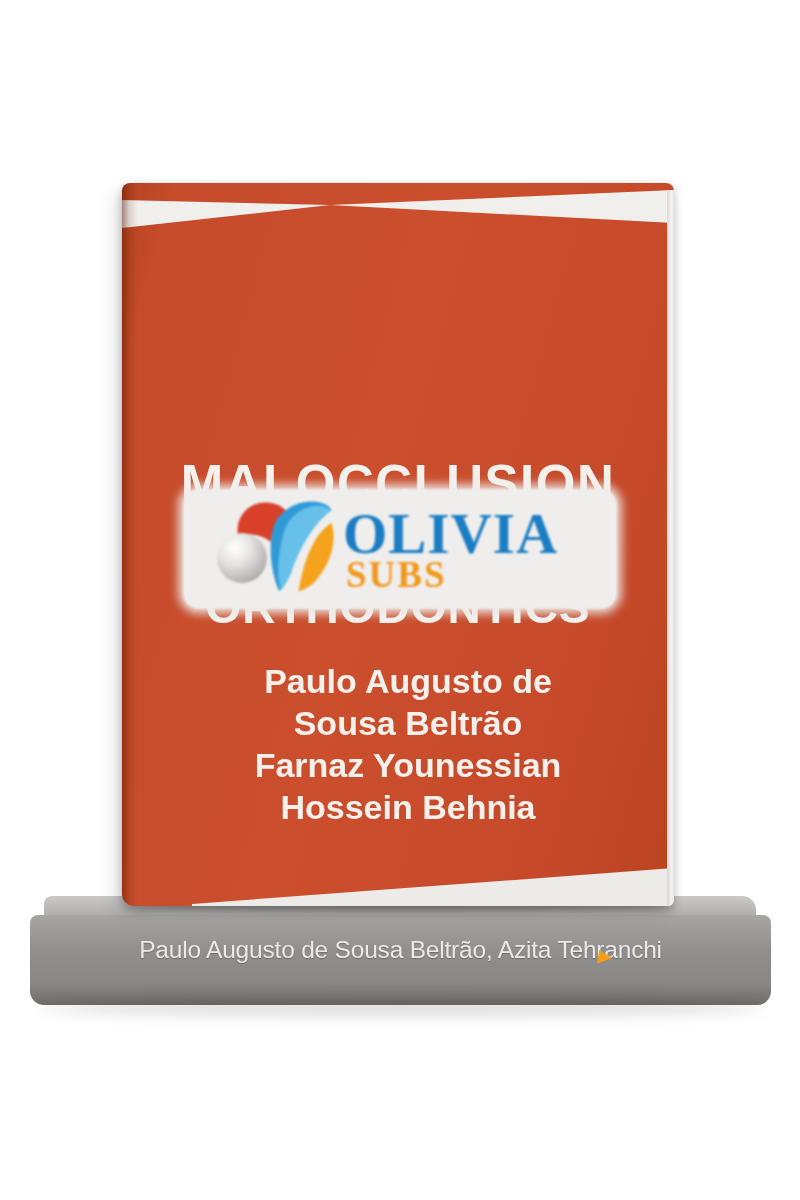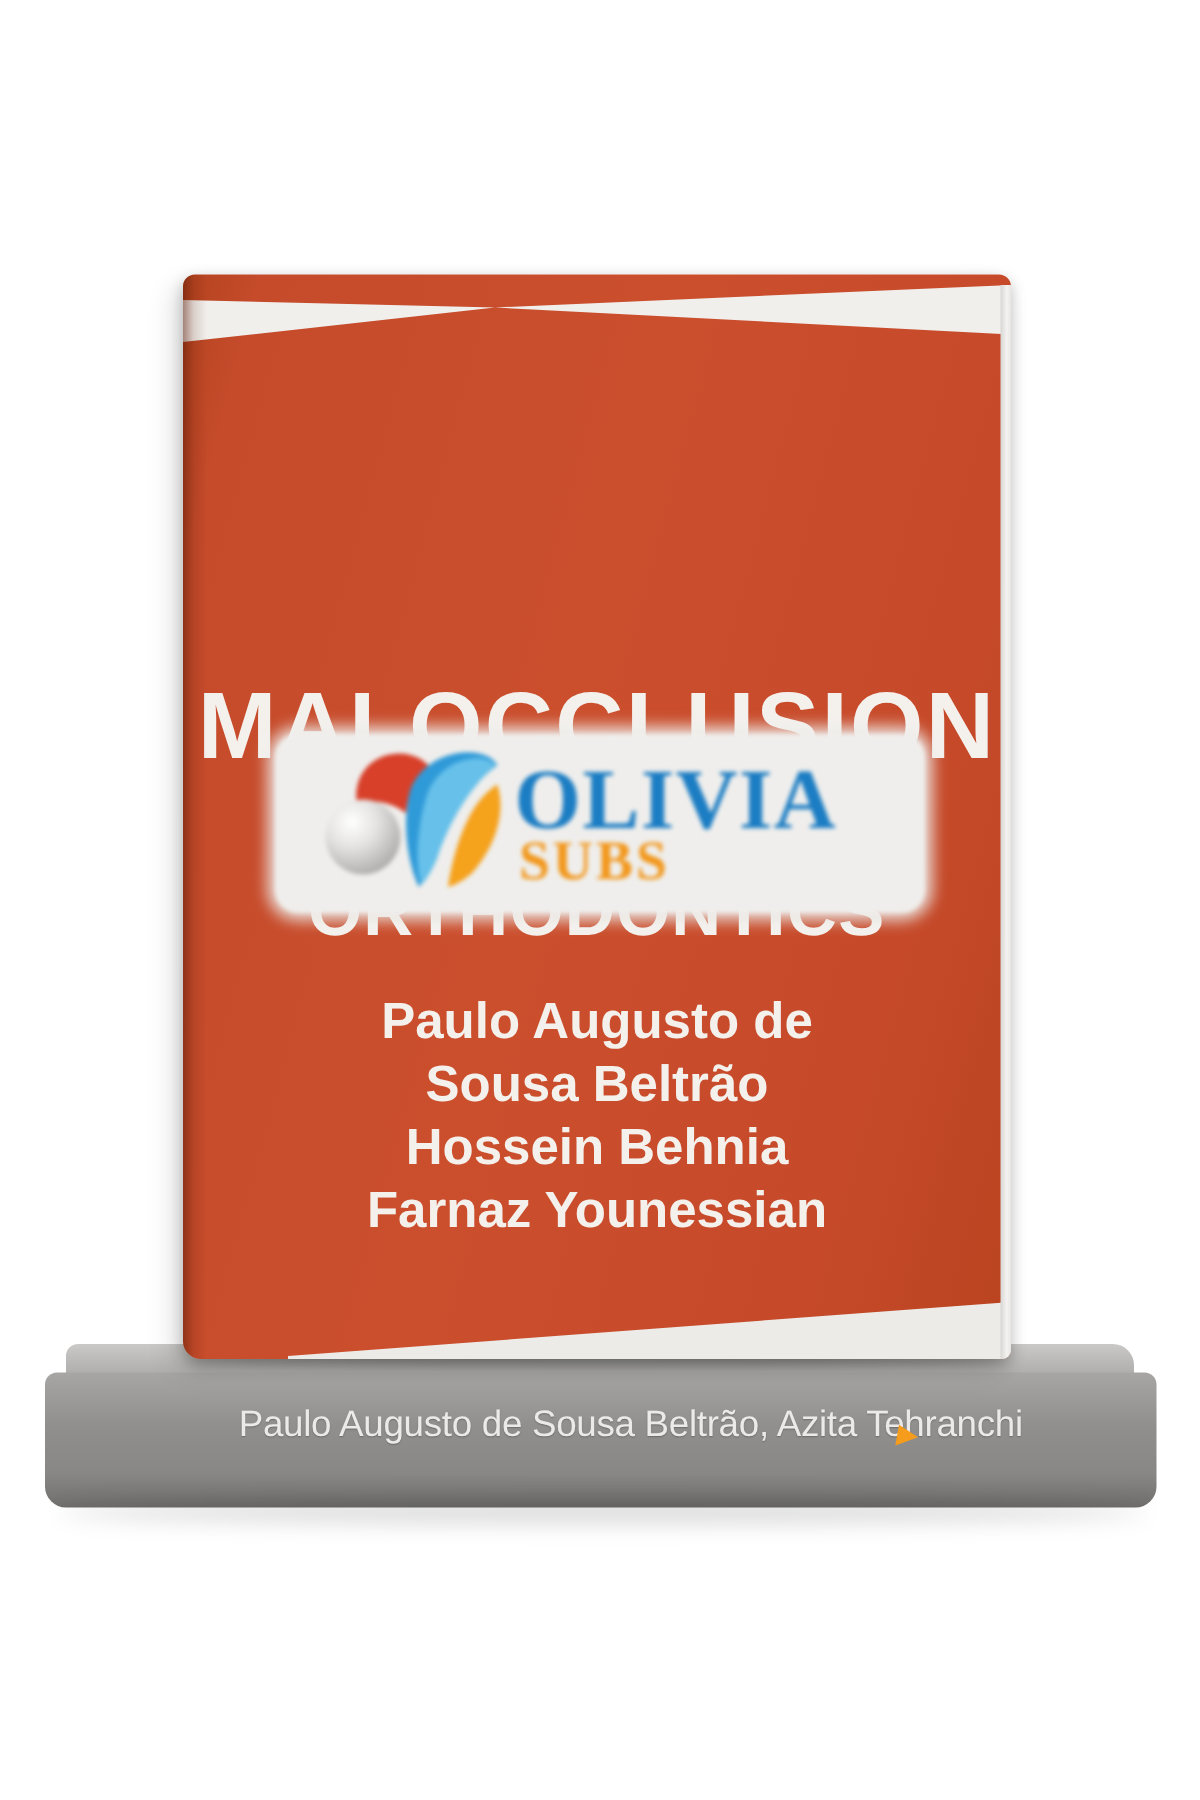--- a/index.html
+++ b/index.html
@@ -24,21 +24,21 @@
     background:linear-gradient(180deg,#a7a6a4 0%,#908f8d 40%,#888785 75%,#6f6e6c 100%);
     border-radius:8px 8px 14px 14px;
   }
   .floor-shadow{
     position:absolute;left:40px;top:1000px;width:724px;height:16px;
     background:rgba(0,0,0,.14);filter:blur(7px);border-radius:50%;
   }
   .base-text{
     position:absolute;left:30px;top:933px;width:741px;text-align:center;
     color:var(--base-text,#eceae8);font-size:24.5px;line-height:34px;
-    text-shadow:0 1px 1px rgba(0,0,0,.25);letter-spacing:-0.2px;padding-left:20px;
+    text-shadow:0 1px 1px rgba(0,0,0,.25);letter-spacing:-0.2px;
   }
   .base-arrow{
     position:absolute;left:598px;top:951px;width:0;height:0;
     border-top:6px solid transparent;border-bottom:8px solid transparent;
     border-left:14px solid var(--arrow-orange,#f59c1c);
     transform:rotate(10deg);
   }
 
   
   .book{
@@ -56,32 +56,32 @@
     position:absolute;right:0;top:7px;bottom:0;width:7px;
     background:linear-gradient(90deg,#d8d6d3,#f4f3f1 60%,#e7e6e3);
     z-index:6;
   }
   .top-design,.bottom-design{position:absolute;left:0;width:552px;z-index:2;}
   .top-design{top:0;height:52px;}
   .bottom-design{bottom:0;height:54px;}
 
   .cover-title{
     position:absolute;top:273px;left:0;width:100%;text-align:center;z-index:3;
-    color:var(--cover-white,#f4f1ed);font-weight:bold;font-size:63px;line-height:56px;
+    color:var(--cover-white,#f4f1ed);font-weight:bold;font-size:51px;line-height:56px;
     letter-spacing:1.5px;
   }
   .cover-subtitle{
     position:absolute;top:349px;left:0;width:100%;text-align:center;z-index:3;
     color:var(--cover-white,#f4f1ed);font-weight:bold;font-size:46px;line-height:50px;
     letter-spacing:1px;
   }
   .cover-subtitle span{display:block;}
   .cover-authors{
     position:absolute;top:477px;left:0;width:100%;text-align:center;z-index:3;
-    color:var(--cover-white,#f4f1ed);font-weight:bold;font-size:34px;line-height:42px;
+    color:var(--cover-white,#f4f1ed);font-weight:bold;font-size:34px;line-height:42px;padding-left:10px;
   }
 
   
   .pub-band{
     position:absolute;left:61px;top:306px;width:434px;height:120px;z-index:4;
     background:var(--band-white,#efeeec);border-radius:16px;
     box-shadow:0 0 9px 5px rgba(238,237,235,.85),0 2px 6px rgba(120,60,30,.15);
     filter:blur(1.3px);
   }
   .pub-sphere{
@@ -134,22 +134,22 @@
         <path d="M 58,32 C 64,18 76,9 92,8 C 98,8 103,11 105,13 C 88,27 73,52 65,76 C 61,86 57,92 54,95 C 48,80 52,50 58,32 Z" fill="var(--mark-blue-light,#66c0ea)"></path>
       </svg>
       <div class="pub-sphere"></div>
       <div class="pub-name">OLIVIA</div>
       <div class="pub-sub">SUBS</div>
     </div>
 
     <div class="cover-authors">
       <div>Paulo Augusto de</div>
       <div>Sousa Beltrão</div>
+      <div>Farnaz Younessian</div>
       <div>Hossein Behnia</div>
-      <div>Farnaz Younessian</div>
     </div>
 
     <div class="spine-shade"></div>
     <div class="page-edge"></div>
   </div>
 
   <div class="base-text">
     <div>Paulo Augusto de Sousa Beltrão, Azita Tehranchi</div>
   </div>
   <div class="base-arrow"></div>

